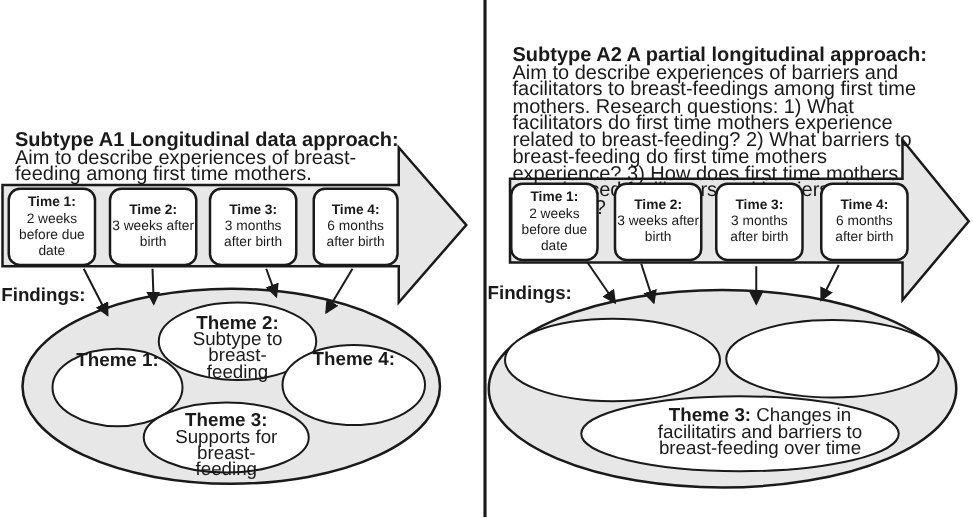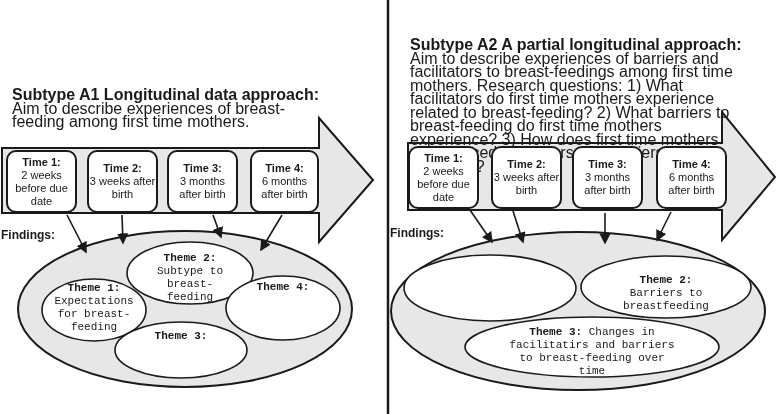--- a/index.html
+++ b/index.html
@@ -17,29 +17,29 @@
   .layer{position:absolute;left:0;top:0;}
   .shape{fill:var(--shape-fill);stroke:var(--outline);stroke-width:2;}
   .big-ellipse{fill:var(--shape-fill);stroke:var(--outline);stroke-width:2;}
   .node-ellipse{fill:var(--node-fill);stroke:var(--outline);stroke-width:1.6;}
   .connector{stroke:var(--outline);stroke-width:1.6;fill:none;}
   .divider{stroke:var(--outline);stroke-width:2.5;}
   .abs{position:absolute;}
   .title{font-size:16px;line-height:13.5px;}
   .b{font-weight:bold;}
   .block{display:block;}
-  .findings{font-size:12px;font-weight:bold;}
+  .findings{font-size:15px;font-weight:bold;}
   .tbox{
     position:absolute;background:var(--node-fill);
     border:2px solid var(--outline);border-radius:10px;
     display:flex;flex-direction:column;align-items:center;justify-content:center;
     text-align:center;font-size:11px;line-height:13px;box-sizing:border-box;
   }
   .theme{
-    position:absolute;text-align:center;font-size:11px;line-height:13px;font-family:Liberation Mono, monospace;
+    position:absolute;text-align:center;font-size:15px;line-height:13px;
   }
 </style>
 </head>
 <body>
 
 <div class="stage">
 
   <svg class="layer" width="778" height="414" viewBox="0 0 778 414">
     <defs>
       <marker id="arrowhead" markerWidth="7" markerHeight="7" refX="6" refY="3.5" orient="auto">
@@ -69,21 +69,21 @@
     <line class="connector" x1="122" y1="215" x2="123" y2="243" marker-end="url(#arrowhead)"></line>
     <line class="connector" x1="213" y1="215" x2="221" y2="237" marker-end="url(#arrowhead)"></line>
     <line class="connector" x1="282" y1="215" x2="261" y2="250" marker-end="url(#arrowhead)"></line>
 
     <line class="connector" x1="470" y1="210" x2="492" y2="242" marker-end="url(#arrowhead)"></line>
     <line class="connector" x1="513" y1="211" x2="523" y2="242" marker-end="url(#arrowhead)"></line>
     <line class="connector" x1="605" y1="213" x2="605" y2="243" marker-end="url(#arrowhead)"></line>
     <line class="connector" x1="671" y1="212" x2="657" y2="240" marker-end="url(#arrowhead)"></line>
   </svg>
 
-  <div class="abs title" style="left:12px;top:88px;width:320px;"><span class="b">Subtype A1 Longitudinal data approach:</span><span> Aim to describe experiences of breast-feeding among first time mothers.</span></div>
+  <div class="abs title" style="left:12px;top:106px;width:320px;"><span class="b">Subtype A1 Longitudinal data approach:</span><span> Aim to describe experiences of breast-feeding among first time mothers.</span></div>
 
   <div class="tbox" style="left:6px;top:150px;width:71px;height:63px;">
     <span class="b block">Time 1:</span>
     <span class="desc">2 weeks before due date</span>
   </div>
   <div class="tbox" style="left:87px;top:150px;width:71px;height:63px;">
     <span class="b block">Time 2:</span>
     <span class="desc">3 weeks after birth</span>
   </div>
   <div class="tbox" style="left:167px;top:150px;width:71px;height:63px;">
@@ -92,28 +92,28 @@
   </div>
   <div class="tbox" style="left:250px;top:150px;width:69px;height:63px;">
     <span class="b block">Time 4:</span>
     <span class="desc">6 months after birth</span>
   </div>
 
   <div class="abs findings" style="left:1px;top:228px;">Findings:</div>
 
   <div class="theme" style="left:54px;top:282px;width:80px;">
     <span class="b block">Theme 1:</span>
-    <span>Expectations for breast-feeding</span>
   </div>
   <div class="theme" style="left:145px;top:252px;width:90px;">
     <span class="b block">Theme 2:</span>
     <span>Subtype to breast-feeding</span>
   </div>
   <div class="theme" style="left:136px;top:330px;width:90px;">
     <span class="b block">Theme 3:</span>
+    <span>Supports for breast-feeding</span>
   </div>
   <div class="theme" style="left:248px;top:281px;width:70px;">
     <span class="b block">Theme 4:</span>
   </div>
 
   <div class="abs title" style="left:410px;top:38px;width:332px;"><span class="b">Subtype A2 A partial longitudinal approach:</span><span> Aim to describe experiences of barriers and facilitators to breast-feedings among first time mothers. Research questions: 1) What facilitators do first time mothers experience related to breast-feeding? 2) What barriers to breast-feeding do first time mothers experience? 3) How does first time mothers experienced facilitators and barriers change over time?</span></div>
 
   <div class="tbox" style="left:408px;top:146px;width:71px;height:63px;">
     <span class="b block">Time 1:</span>
     <span class="desc">2 weeks before due date</span>
@@ -126,22 +126,18 @@
     <span class="b block">Time 3:</span>
     <span class="desc">3 months after birth</span>
   </div>
   <div class="tbox" style="left:656px;top:146px;width:71px;height:63px;">
     <span class="b block">Time 4:</span>
     <span class="desc">6 months after birth</span>
   </div>
 
   <div class="abs findings" style="left:390px;top:226px;">Findings:</div>
 
-  <div class="theme" style="left:611px;top:274px;width:110px;">
-    <span class="b">Theme 2:</span>
-    <span>Barriers to breastfeeding</span>
-  </div>
-  <div class="theme" style="left:506px;top:326px;width:172px;">
+  <div class="theme" style="left:522px;top:326px;width:172px;">
     <span class="b">Theme 3:</span>
     <span>Changes in facilitatirs and barriers to breast-feeding over time</span>
   </div>
 
 </div>
 
 </body></html>

